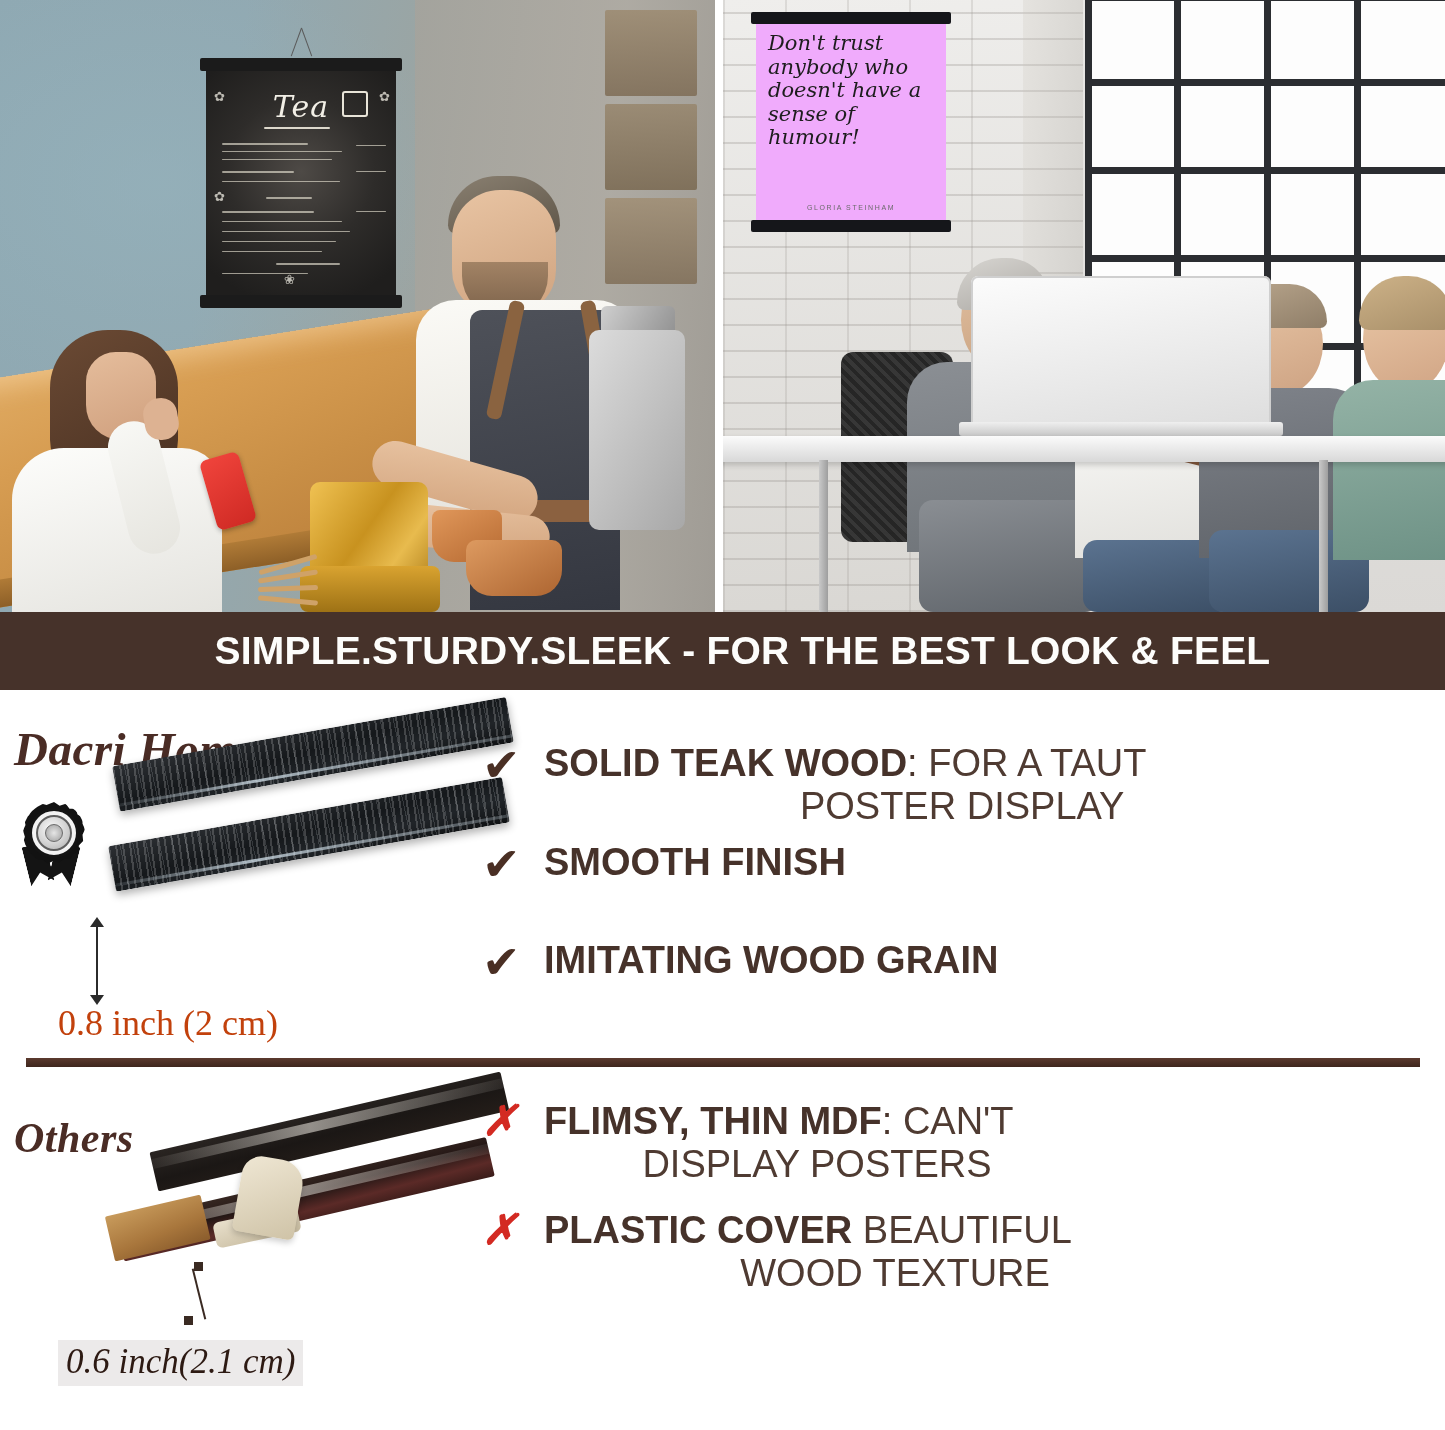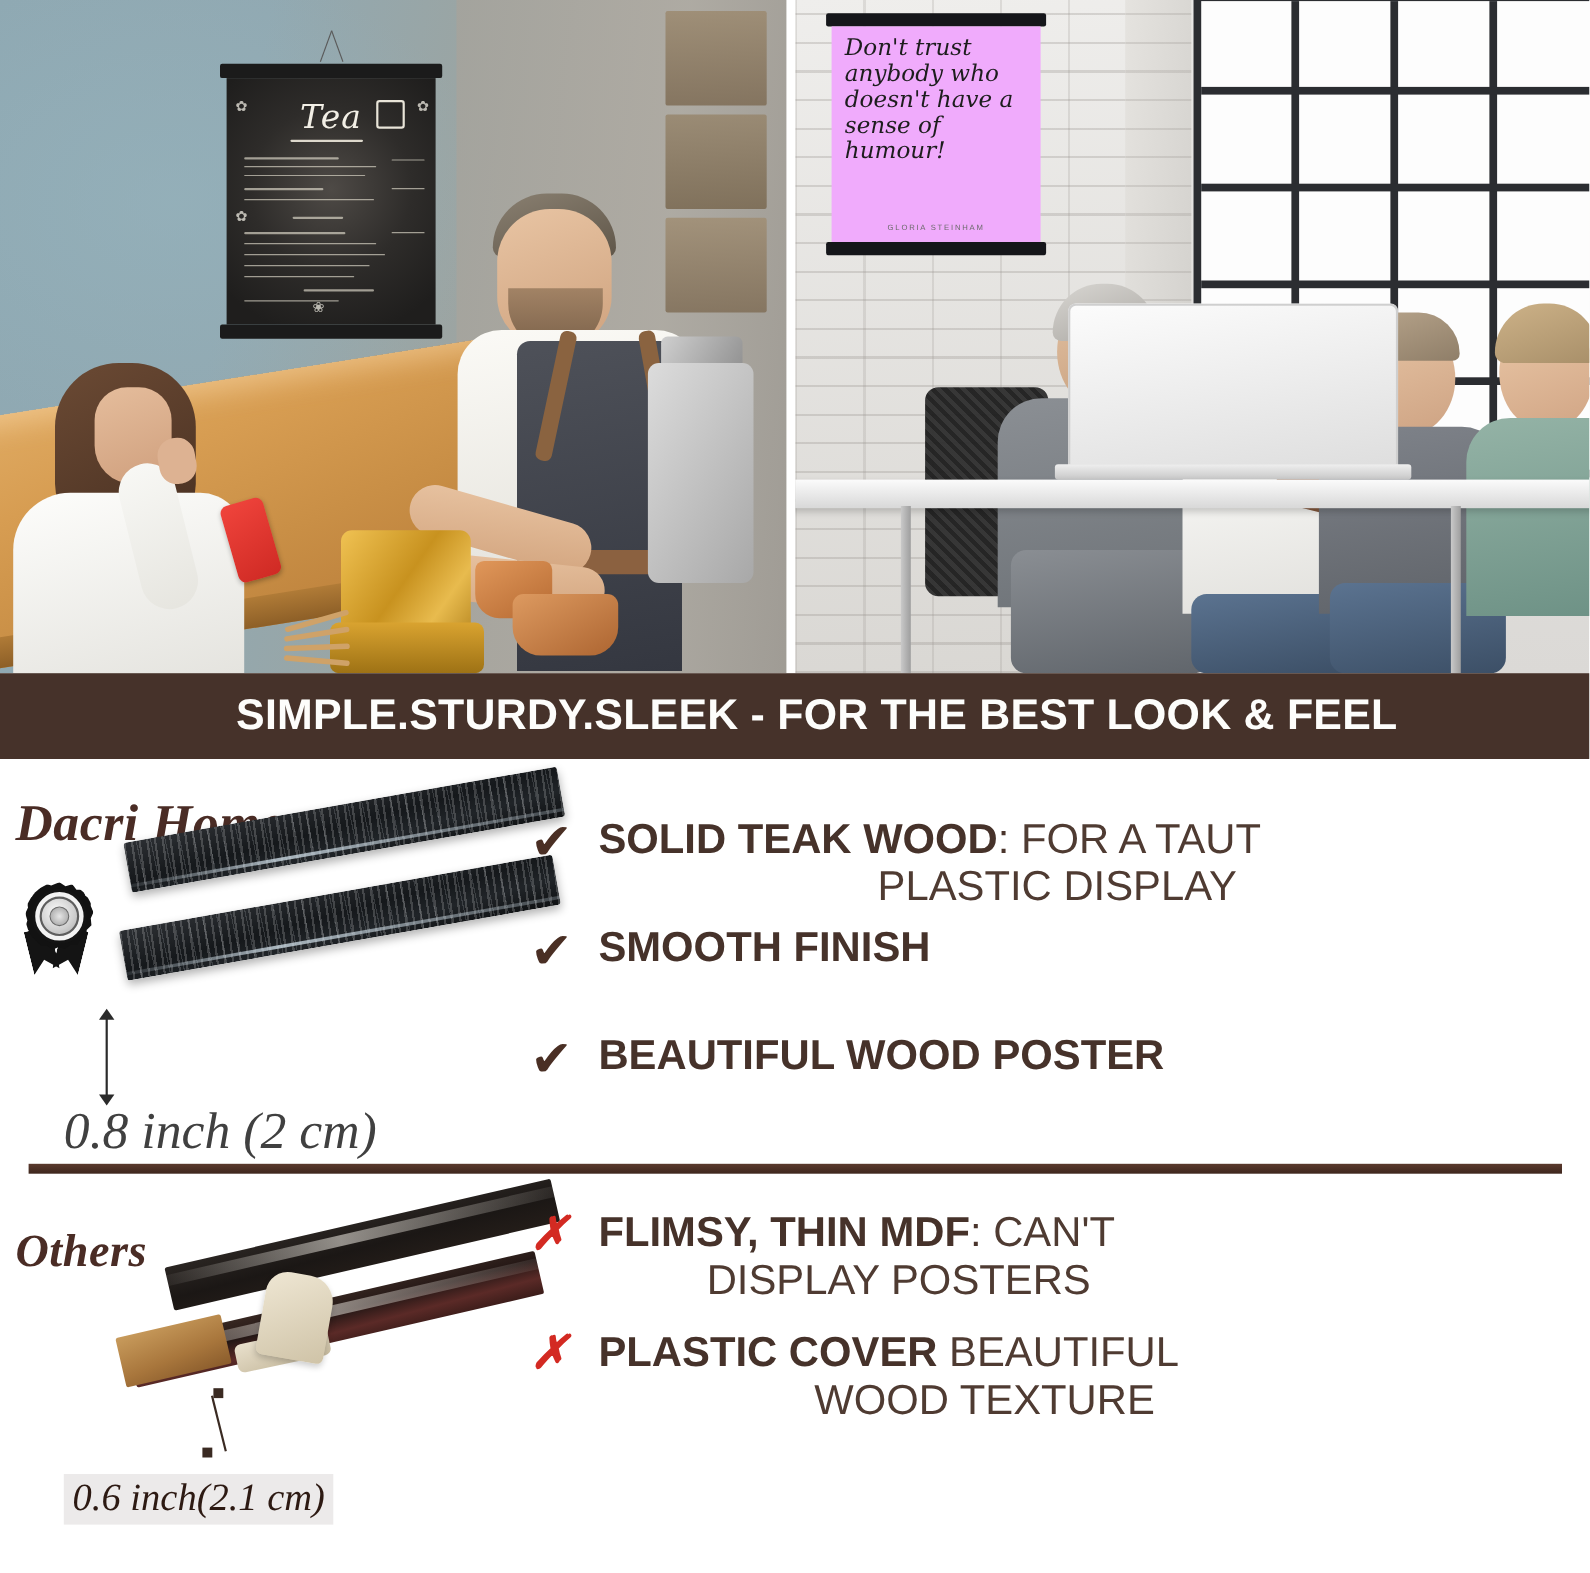--- a/index.html
+++ b/index.html
@@ -192,22 +192,22 @@
   .slat-edge { position:absolute; left:0; right:0; bottom:5px; height:3px;
       background:linear-gradient(90deg, rgba(200,215,225,.10), rgba(215,230,240,.75) 35%, rgba(200,215,225,.25)); }
   .slat1 { left:116px; top:76px; width:400px; transform:rotate(-10deg); }
   .slat2 { left:112px; top:156px; width:400px; transform:rotate(-10deg); }
 
   .dim-arrow { position:absolute; left:96px; top:236px; width:2px; height:70px; background:#2b2b2b; }
   .dim-arrow::before, .dim-arrow::after { content:""; position:absolute; left:-6px; width:0; height:0;
       border-left:7px solid transparent; border-right:7px solid transparent; }
   .dim-arrow::before { top:-9px; border-bottom:10px solid #2b2b2b; }
   .dim-arrow::after  { bottom:-9px; border-top:10px solid #2b2b2b; }
-  .dim-label { position:absolute; left:58px; top:312px; color:#404040;
-      font-family:"Liberation Serif", serif; font-style:italic; font-size:47px; white-space:nowrap; }
+  .dim-label { position:absolute; left:58px; top:312px; color:#c2410c;
+      font-family:"Liberation Serif", serif; font-size:36px; white-space:nowrap; }
 
   
   .mdf-wrap { position:absolute; left:110px; top:58px; width:370px; height:230px; }
   .mdf { position:absolute; height:40px; border-radius:2px; transform-origin:left center; }
   .mdf-dark { background:linear-gradient(178deg,#2a2522 0%,#1b1715 55%,#241d19 100%); }
   .mdf-front { left:10px; top:92px; width:380px; transform:rotate(-13deg);
       background:linear-gradient(178deg,#3a2a24 0%,#241715 40%,#5b2a27 72%,#3a1c19 100%); }
   .mdf-back { left:44px; top:22px; width:360px; transform:rotate(-13deg); }
   .mdf-sheen { position:absolute; left:0; right:0; top:7px; height:10px;
       background:linear-gradient(90deg, rgba(235,232,226,.05), rgba(242,238,230,.55) 45%, rgba(230,226,218,.08)); }
@@ -406,35 +406,35 @@
 
         <div class="dim-arrow"></div>
         <div class="dim-label">0.8 inch (2 cm)</div>
       </div>
 
       <div class="bullets">
         <div class="bullet" style="margin-top:52px;">
           <span class="mark mark-check">✔</span>
           <span class="btxt">
             <b>SOLID TEAK WOOD</b><span>:</span><span class="reg"> FOR A TAUT</span>
-            <span class="reg l2">PLASTIC DISPLAY</span>
+            <span class="reg l2">POSTER DISPLAY</span>
           </span>
         </div>
 
         <div class="bullet" style="margin-top:14px;">
           <span class="mark mark-check">✔</span>
           <span class="btxt">
             <b>SMOOTH FINISH</b>
           </span>
         </div>
 
         <div class="bullet" style="margin-top:52px;">
           <span class="mark mark-check">✔</span>
           <span class="btxt">
-            <b>BEAUTIFUL WOOD POSTER</b>
+            <b>IMITATING WOOD GRAIN</b>
           </span>
         </div>
       </div>
     </div>
 
     <div class="row row-bot">
       <div class="vis">
         <div class="brand-others">Others</div>
 
         <div class="mdf-wrap">

